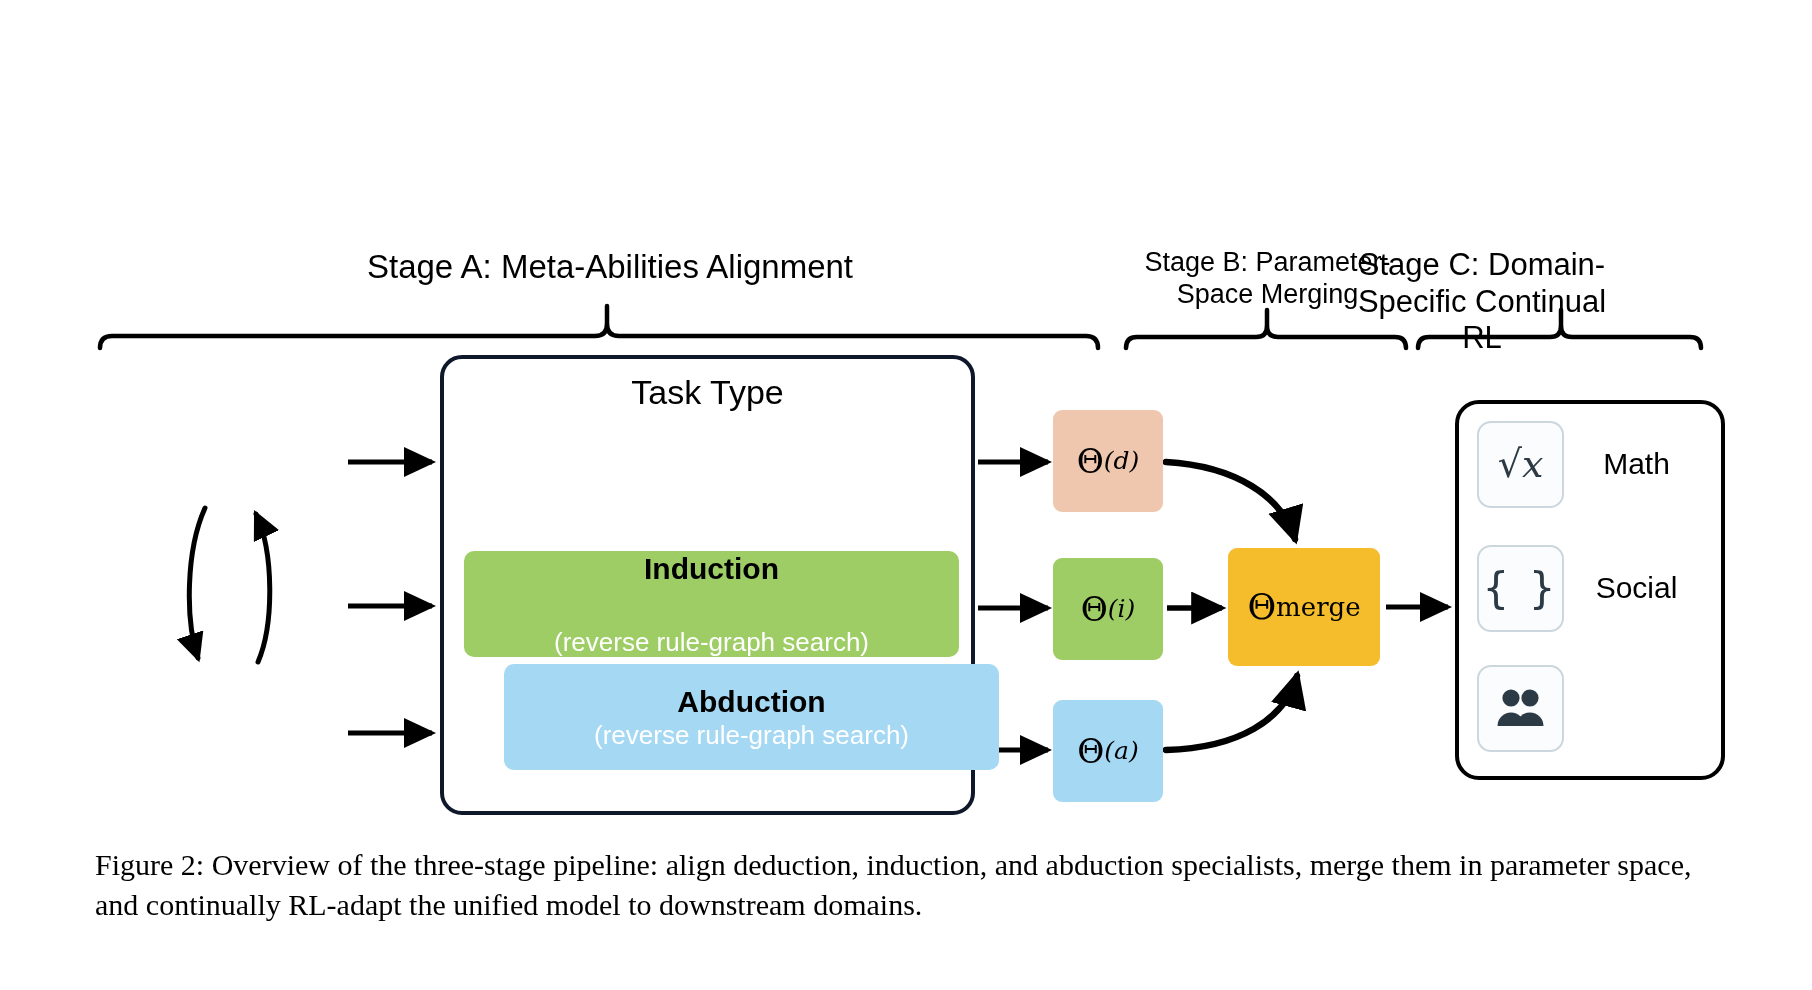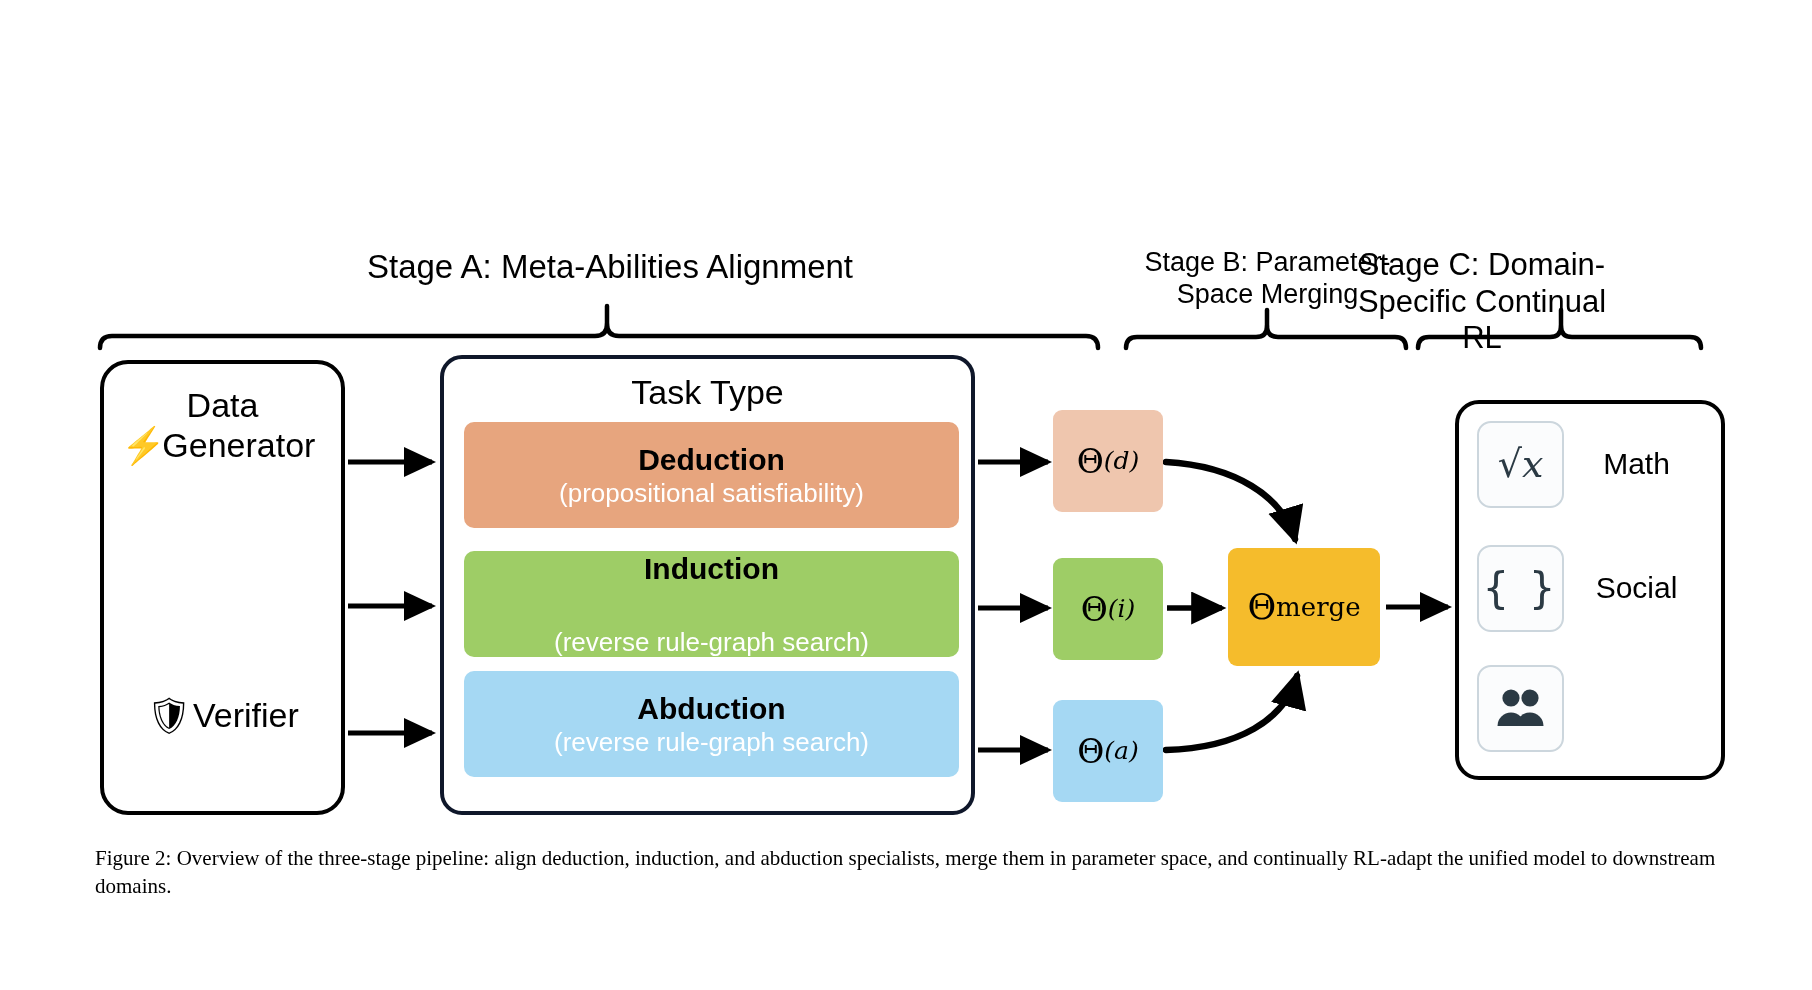--- a/index.html
+++ b/index.html
@@ -113,21 +113,21 @@
     width: 495px;
     height: 106px;
     border-radius: 10px;
     display: flex;
     flex-direction: column;
     align-items: center;
     justify-content: center;
   }
   #task-card-0 { top: 63px; }
   #task-card-1 { top: 192px; }
-  #task-card-2 { top: 312px; }
+  #task-card-2 { top: 305px; margin-left: 40px; }
   .task-title {
     font-size: 30px;
     font-weight: bold;
     color: #000;
     line-height: 1.1;
     margin-bottom: 3px;
   }
   .task-sub {
     font-size: 26px;
     color: #ffffff;
@@ -224,21 +224,21 @@
     white-space: pre-line;
   }
 
   
   #caption {
     position: absolute;
     left: 95px;
     top: 845px;
     width: 1640px;
     font-family: "Liberation Serif", serif;
-    font-size: 21px;
+    font-size: 30px;
     line-height: 1.33;
     color: #000;
     text-align: left;
   }
 </style>
 </head>
 <body>
 
 <div id="figure-root">
 
@@ -295,41 +295,24 @@
 
     <path d="M 1166,462 C 1235,466 1282,496 1295,539" fill="none" stroke="#000" stroke-width="6.5" stroke-linecap="round" marker-end="url(#arrowheadThick)"></path>
 
     <line x1="1167" y1="608" x2="1222" y2="608" stroke="#000" stroke-width="5.5" marker-end="url(#arrowhead)"></line>
 
     <path d="M 1166,750 C 1238,748 1285,720 1297,676" fill="none" stroke="#000" stroke-width="6.5" stroke-linecap="round" marker-end="url(#arrowheadThick)"></path>
 
     <line x1="1386" y1="607" x2="1448" y2="607" stroke="#000" stroke-width="5" marker-end="url(#arrowhead)"></line>
   </svg>
 
-  <div class="abs" id="data-panel">
-    <div id="data-title">Data</div>
-
-    <div id="generator-row">
-      <span class="emoji-glyph" id="bolt-icon">⚡</span>
-      <span>Generator</span>
-    </div>
-
-    <div id="verifier-row">
-      <span class="emoji-glyph" id="shield-icon">🛡</span>
-      <span>Verifier</span>
-    </div>
-  </div>
 
   <div class="abs" id="tasktype-panel">
     <div id="tasktype-title">Task Type</div>
 
-    <div class="task-card" id="task-card-0" style="background: rgb(231, 165, 126);">
-      <div class="task-title">Deduction</div>
-      <div class="task-sub">(propositional satisfiability)</div>
-    </div>
 
     <div class="task-card" id="task-card-1" style="background: rgb(158, 205, 102); gap: 40px;">
       <div class="task-title">Induction</div>
       <div class="task-sub">(reverse rule-graph search)</div>
     </div>
 
     <div class="task-card" id="task-card-2" style="background: rgb(165, 216, 243);">
       <div class="task-title">Abduction</div>
       <div class="task-sub">(reverse rule-graph search)</div>
     </div>

